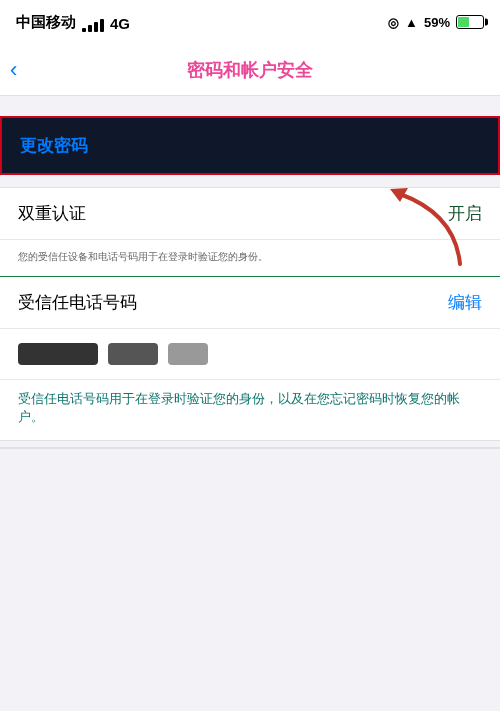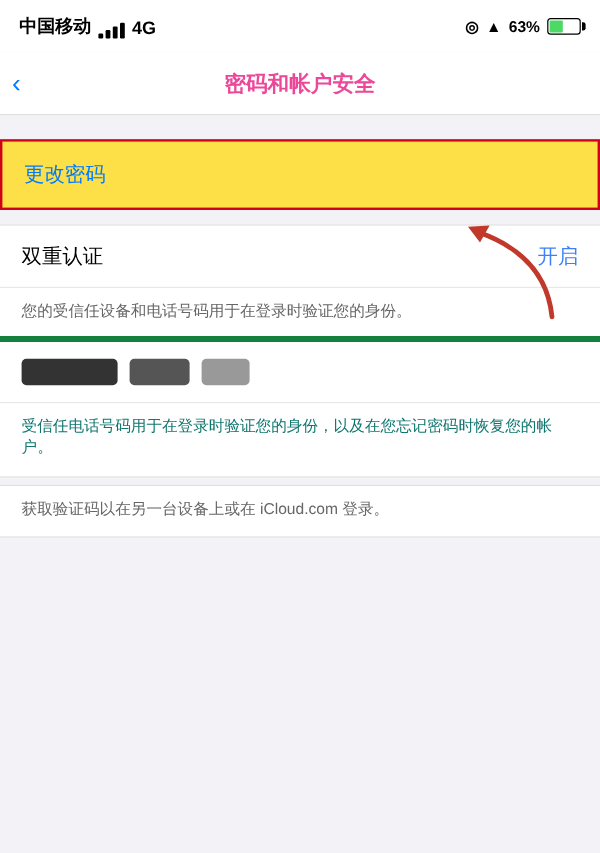--- a/index.html
+++ b/index.html
@@ -72,26 +72,27 @@
       position: absolute; left: 50%; transform: translateX(-50%);
       font-size: 18px; font-weight: 600; color: #ec4899;
       white-space: nowrap;
     }
 
     
     .content { padding: 20px 0; }
 
     
     .change-password-section {
-      background: #fde047;
+      background: #0f172a;
       margin: 0 0 12px 0;
       border: 2.5px solid #d0021b;
       border-left: 2.5px solid #d0021b;
       border-right: 2.5px solid #d0021b;
       position: relative;
+      font-weight: bold;
     }
     .change-password-row {
       padding: 16px 18px;
     }
     .change-password-label {
       color: #007aff;
       font-size: 17px;
     }
 
     
@@ -109,28 +110,28 @@
       border-bottom: 1px solid #e8e8e8;
       gap: 20px;
     }
     .section-title {
       font-size: 17px;
       color: #000;
       font-weight: 400;
     }
     .section-value {
       font-size: 17px;
-      color: #3b82f6;
+      color: #14532d;
     }
     .section-desc {
       padding: 10px 18px 12px;
-      font-size: 13px;
+      font-size: 10px;
       color: #666;
       line-height: 1.4;
-      border-bottom: 5px solid #15803d;
+      border-bottom: 1px solid #15803d;
     }
     .trusted-phone-row {
       display: flex;
       justify-content: space-between;
       align-items: center;
       padding: 14px 18px;
       border-bottom: 1px solid #e8e8e8;
     }
     .row-label { font-size: 17px; color: #000; }
     .row-action { font-size: 17px; color: #007aff; }
@@ -200,21 +201,21 @@
       <div class="signal-bar"></div>
       <div class="signal-bar"></div>
       <div class="signal-bar"></div>
       <div class="signal-bar"></div>
     </div>
     <span>4G</span>
   </div>
   <div class="status-right">
     <span>◎</span>
     <span>▲</span>
-    <span>63%</span>
+    <span>59%</span>
     <div class="battery">
       <div class="battery-body">
         <div class="battery-fill"></div>
       </div>
     </div>
   </div>
 </div>
 
 <div class="nav-bar">
   <div class="back-button">
@@ -235,25 +236,28 @@
     <path d="M110 80 Q105 30 50 10" stroke="#c0392b" stroke-width="4" fill="none" stroke-linecap="round"></path>
     <polygon points="40,5 58,4 50,18" fill="#c0392b"></polygon>
   </svg>
 
   <div class="two-factor-section">
     <div class="two-factor-header">
       <span class="section-title">双重认证</span>
       <span class="section-value">开启</span>
     </div>
     <div class="section-desc">您的受信任设备和电话号码用于在登录时验证您的身份。</div>
+    <div class="trusted-phone-row">
+      <span class="row-label">受信任电话号码</span>
+      <span class="row-action">编辑</span>
+    </div>
     <div class="phone-numbers">
       <div class="phone-blur phone-blur-1"></div>
       <div class="phone-blur phone-blur-2"></div>
       <div class="phone-blur phone-blur-3"></div>
     </div>
     <div class="phone-desc">受信任电话号码用于在登录时验证您的身份，以及在您忘记密码时恢复您的帐户。</div>
   </div>
 
   <div class="get-code-section">
-    <div class="get-code-desc">获取验证码以在另一台设备上或在 iCloud.com 登录。</div>
   </div>
 
 </div>
 
 </body></html>

